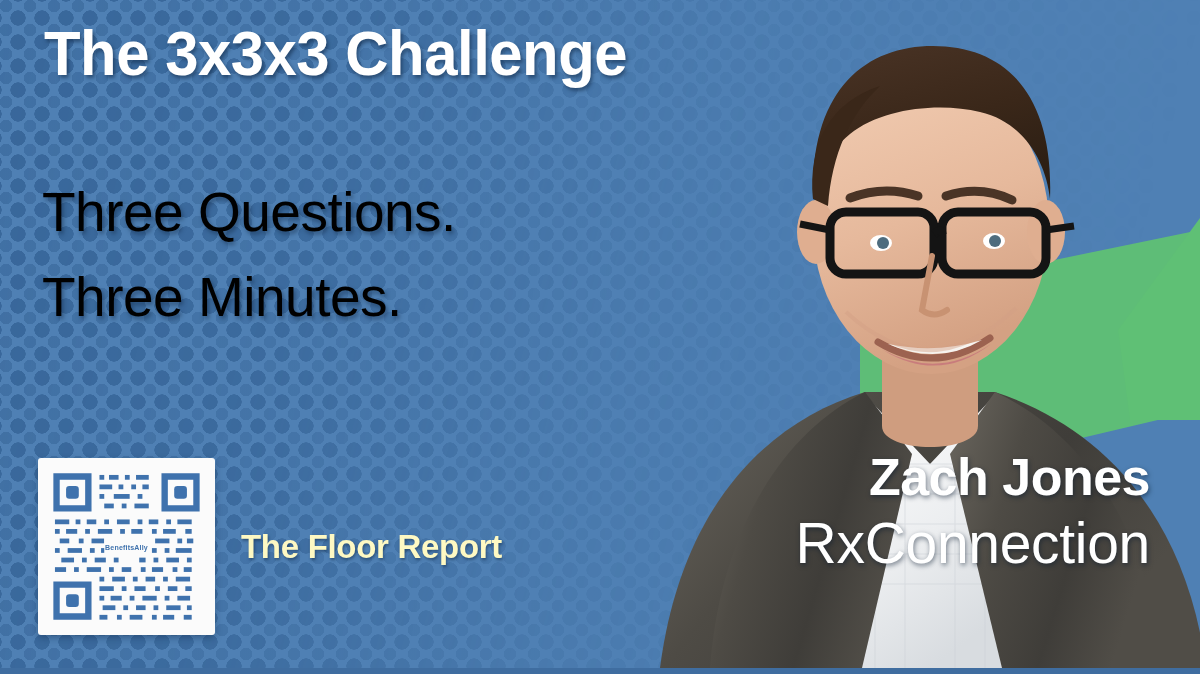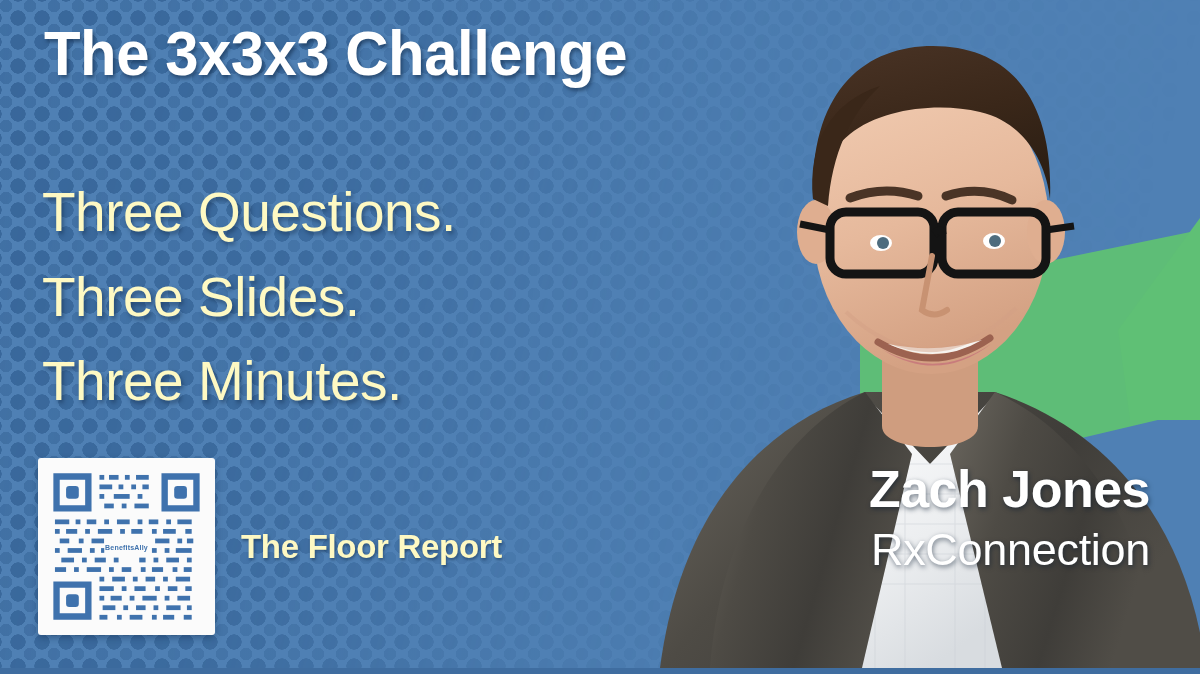--- a/index.html
+++ b/index.html
@@ -66,21 +66,21 @@
     text-shadow: 2px 3px 4px rgba(16,40,70,0.55);
     white-space:nowrap;
     transform:scaleX(0.95);
     transform-origin:left center;
   }
 
   
   .subhead {
     position:absolute;
     left:42px; top:170px;
-    color:#fef9c3;
+    color:#000000;
     font-size:55px;
     font-weight:400;
     line-height:1.54;
     text-shadow: 2px 3px 4px rgba(16,40,70,0.5);
     white-space:nowrap;
   }
   .subhead div { letter-spacing:-0.5px; }
 
   
   .qr-block {
@@ -130,21 +130,21 @@
     text-align:right;
     color:#ffffff;
     line-height:1.0;
   }
   .sp-name {
     font-size:52px; font-weight:bold; letter-spacing:-0.5px;
     text-shadow:1px 2px 5px rgba(10,25,45,0.55);
     white-space:nowrap;
   }
   .sp-org {
-    font-size:45px; font-weight:300; margin-top:12px; letter-spacing:-0.3px;
+    font-size:57px; font-weight:300; margin-top:12px; letter-spacing:-0.3px;
     text-shadow:1px 2px 5px rgba(10,25,45,0.55);
     white-space:nowrap;
   }
 </style>
 </head>
 <body>
 
 <div class="slide">
 
   <div class="dots"></div>
@@ -232,21 +232,20 @@
     <path d="M238,350 q50,22 94,-4 q-46,14 -94,4 Z" fill="#f6f3ef"></path>
     <path d="M233,356 q55,30 108,-6 q-52,40 -108,6 Z" fill="#c4707a" opacity="0.75"></path>
 
     <path d="M196,318 q85,78 170,-4" stroke="#d3a084" stroke-width="4" fill="none" opacity="0.45"></path>
   </svg>
 
   <div class="headline">The 3x3x3 Challenge</div>
 
   <div class="subhead">
     <div>Three Questions.</div>
-    <div>Three Slides.</div>
     <div>Three Minutes.</div>
   </div>
 
   <div class="qr-block">
     <div class="qr-card">
       <svg viewBox="0 0 100 100">
         <rect width="100" height="100" fill="#fbfbfb"></rect>
         <g fill="#3f72ad">
 
           <path d="M4,4 h24 v24 h-24 Z M8,8 v16 h16 v-16 Z"></path>

